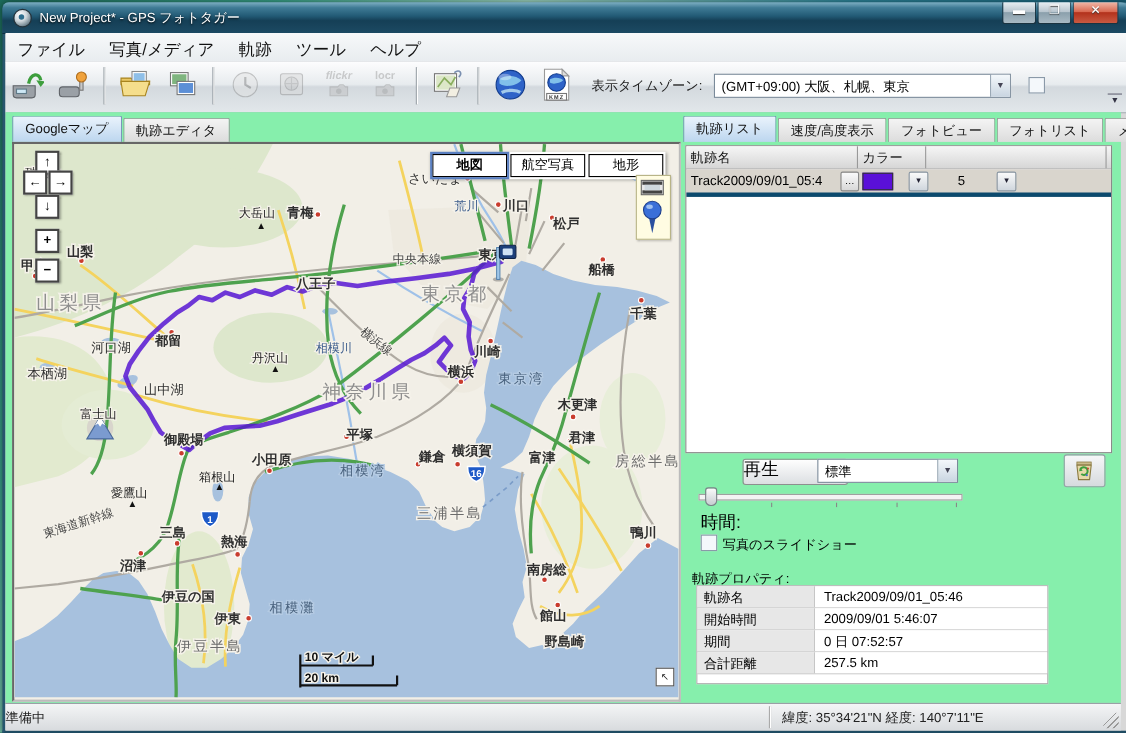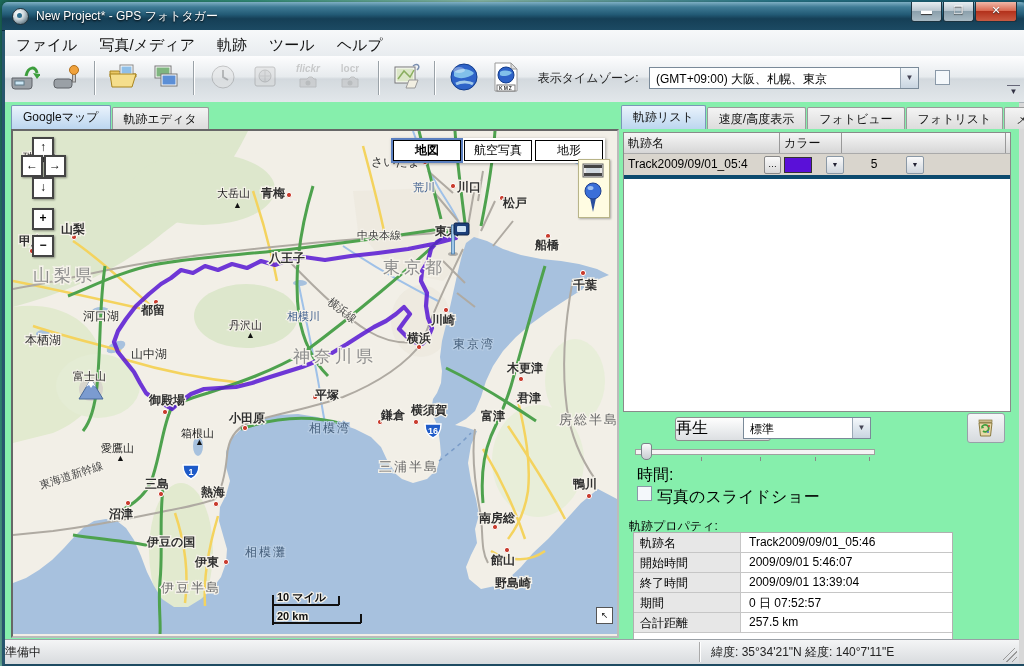--- a/index.html
+++ b/index.html
@@ -105,21 +105,21 @@
     border:1px solid #8e8f8f;border-radius:3px;font-size:16px;line-height:20px;margin-left:38px;}
   .mode-combo{position:absolute;left:122px;top:315px;width:126px;}
   .trash-btn{position:absolute;left:346px;top:311px;width:36px;height:28px;background:linear-gradient(#f6f7f8,#d6dade);
     border:1px solid #98a0a8;border-radius:3px;}
   .slider-groove{position:absolute;left:14px;top:347px;width:238px;height:4px;background:#f4f4f4;border:1px solid #a0a0a0;}
   .slider-thumb{position:absolute;left:20px;top:341px;width:9px;height:15px;background:linear-gradient(#fafafa,#c8cdd2);
     border:1px solid #7a8288;border-radius:3px 3px 5px 5px;}
   .stick{position:absolute;top:355px;width:1px;height:4px;background:#888;}
   .time-label{position:absolute;left:16px;top:363px;font-size:16px;}
   .ss-cb{position:absolute;left:16px;top:384px;}
-  .ss-label{position:absolute;left:36px;top:385px;font-size:16px;}
+  .ss-label{position:absolute;left:36px;top:385px;font-size:12px;}
   .props-title{position:absolute;left:8px;top:416px;font-size:12px;}
   .props-table{position:absolute;left:12px;top:430px;width:318px;background:#fff;border:1px solid #b0b0b0;padding-bottom:8px;}
   .prow{display:flex;height:19px;border-bottom:1px solid #c6c6c6;font-size:12px;}
   .pk{width:100px;background:#e7e7e7;border-right:1px solid #c6c6c6;padding:2px 0 0 6px;}
   .pv{flex:1;padding:2px 0 0 8px;background:#fff;}
   
   .statusbar{position:absolute;left:0;bottom:0;width:1014px;height:24px;background:linear-gradient(#f4f5f6,#d8dbde);
     border-top:1px solid #9aa0a6;font-size:12px;color:#222;}
   .st-left{position:absolute;left:0;top:4px;}
   .st-sep{position:absolute;left:694px;top:2px;width:1px;height:20px;background:#aaa;border-right:1px solid #fff;}
@@ -493,24 +493,20 @@
       <div class="props-table" id="propstable">
           <div class="prow">
             <span class="pk">軌跡名</span>
             <span class="pv">Track2009/09/01_05:46</span>
           </div>
           <div class="prow">
             <span class="pk">開始時間</span>
             <span class="pv">2009/09/01 5:46:07</span>
           </div>
           <div class="prow">
-            <span class="pk">終了時間</span>
-            <span class="pv">2009/09/01 13:39:04</span>
-          </div>
-          <div class="prow">
             <span class="pk">期間</span>
             <span class="pv">0 日  07:52:57</span>
           </div>
           <div class="prow">
             <span class="pk">合計距離</span>
             <span class="pv">257.5 km</span>
           </div>
         </div>
     </div>
   </div>

